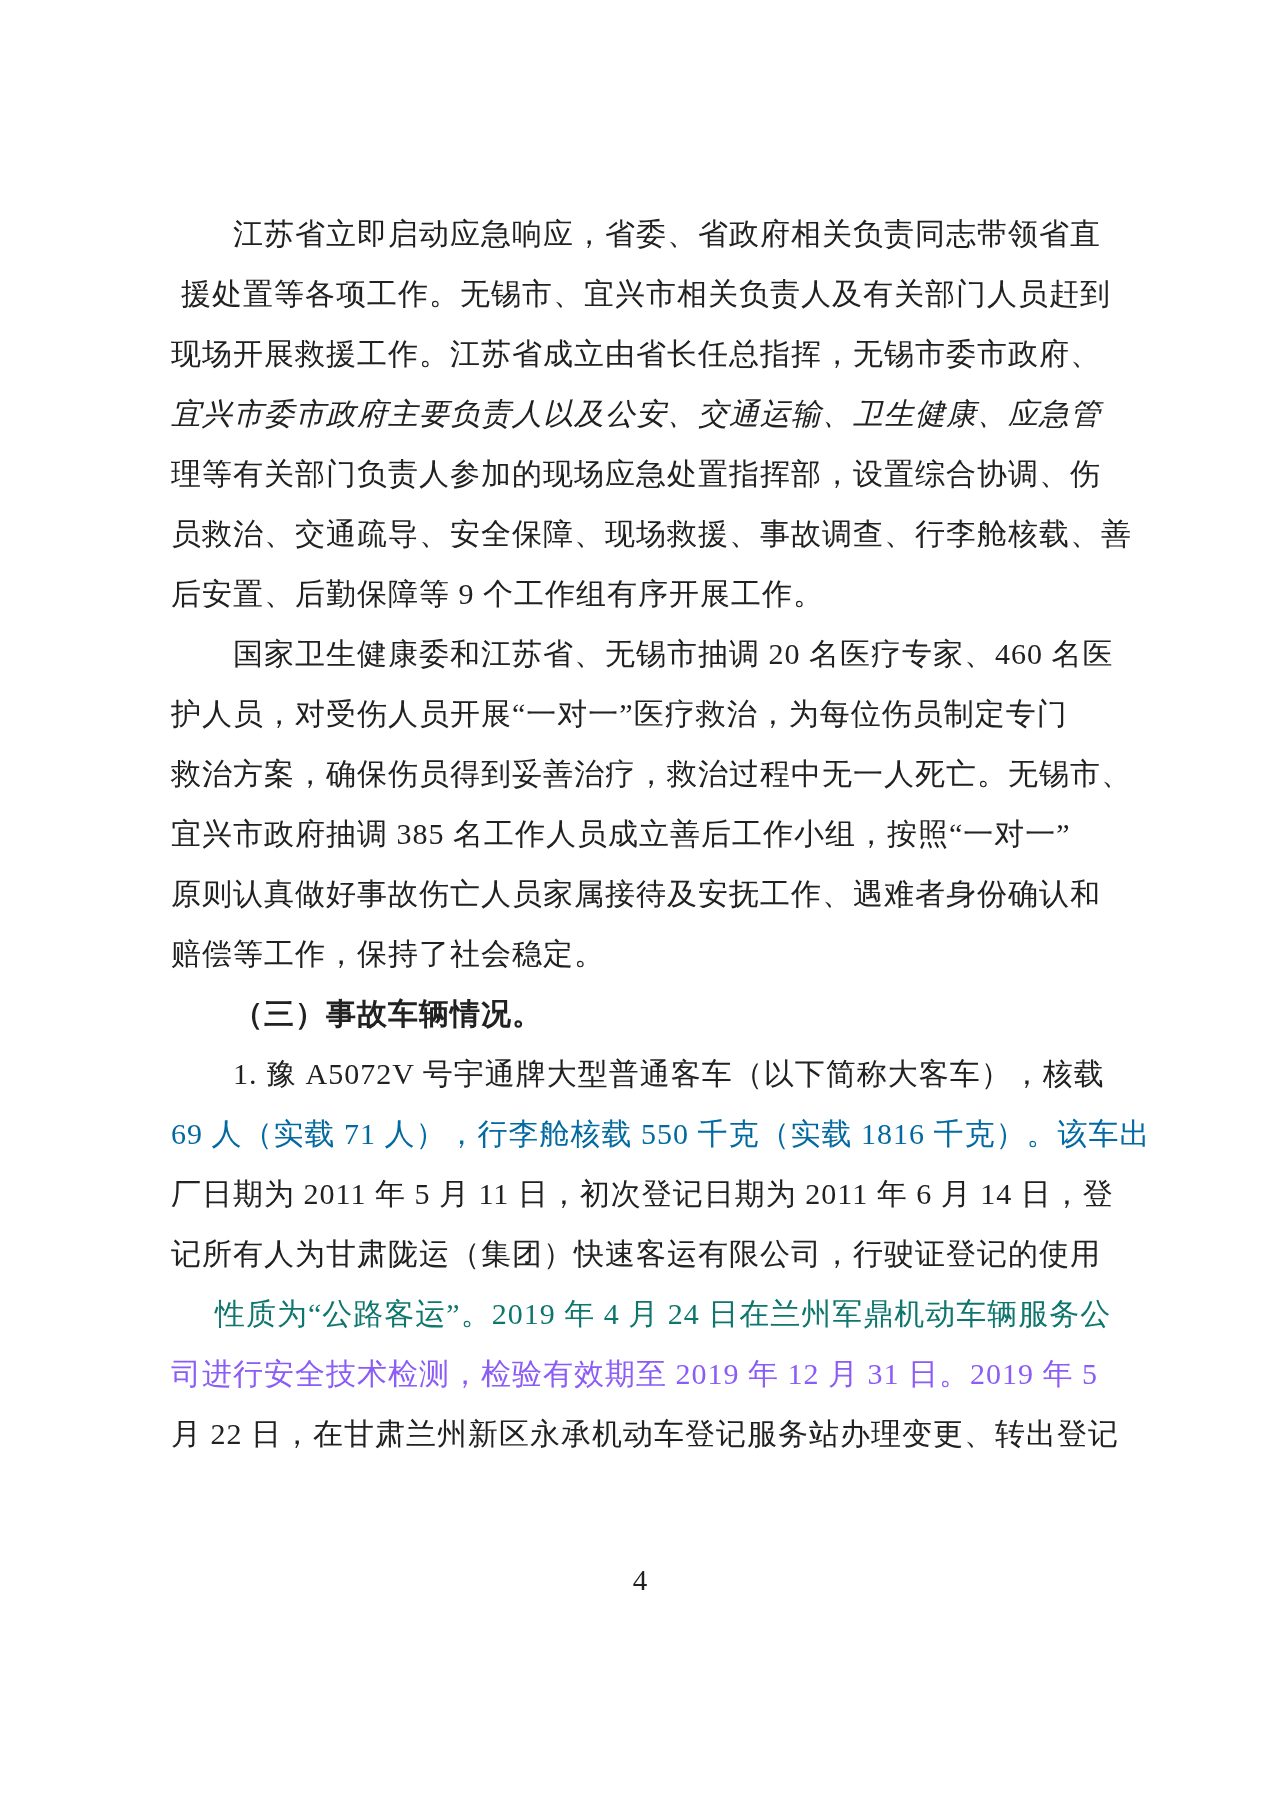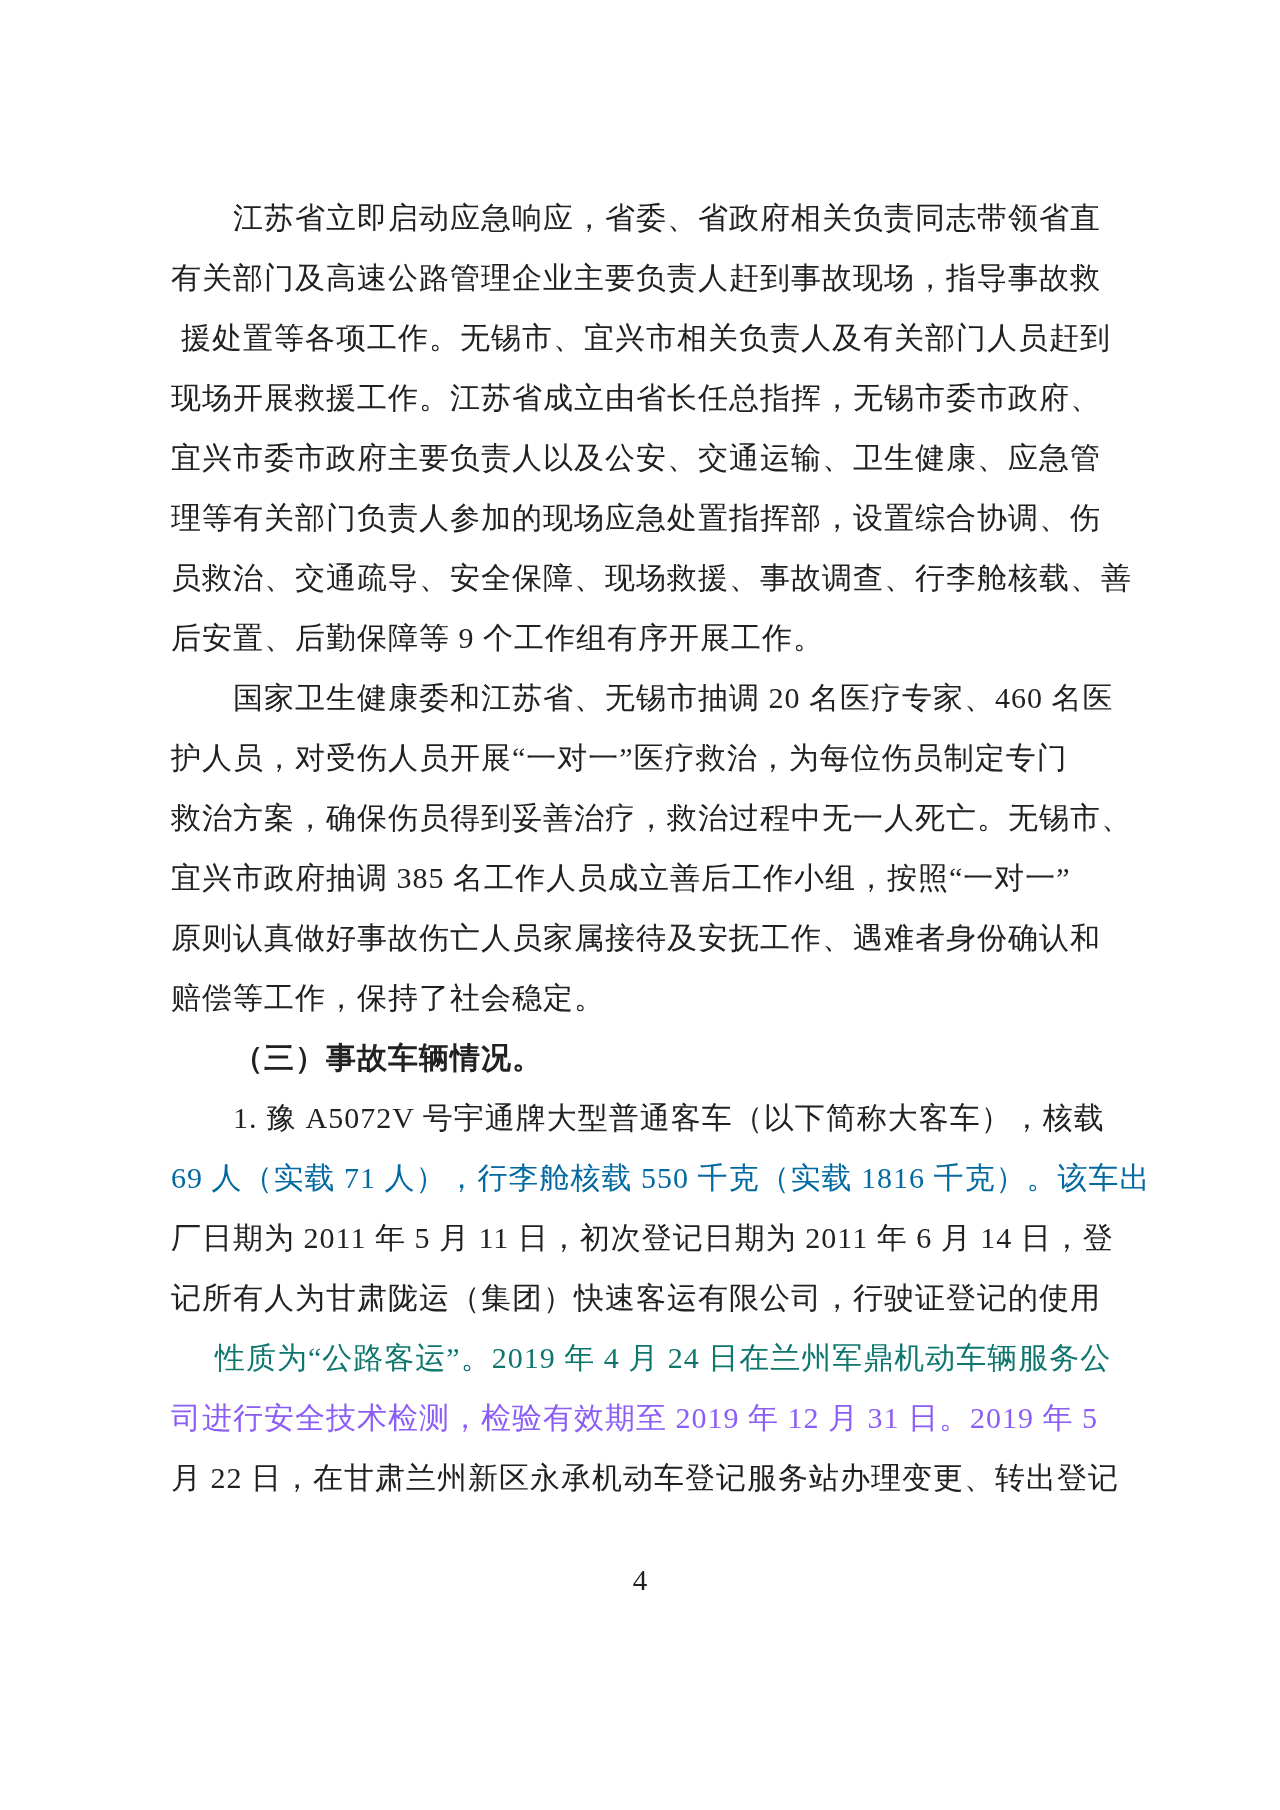--- a/index.html
+++ b/index.html
@@ -12,21 +12,21 @@
     width: 1280px;
     height: 1810px;
     margin: 0 auto;
     background: #ffffff;
     overflow: hidden;
     font-family: "Liberation Serif", "DejaVu Serif", serif;
   }
   .text-block {
     position: absolute;
     left: 171px;
-    top: 188px;
+    top: 204px;
     width: 950px;
   }
   .line {
     height: 60px;
     line-height: 60px;
     font-size: 30px;
     letter-spacing: 1px;
     white-space: nowrap;
     color: #212121;
     text-rendering: optimizeLegibility;
@@ -50,24 +50,23 @@
     line-height: 44px;
     color: #212121;
   }
 </style>
 </head>
 <body>
 
 <div class="page" style="background: rgb(255, 255, 255);">
   <main class="text-block" id="text-block">
       <div class="line indent" style="color: rgb(33, 33, 33);">江苏省立即启动应急响应，省委、省政府相关负责同志带领省直</div>
-      <div class="line" style="color: rgb(33, 33, 33);">有关部门及高速公路管理企业主要负责人赶到事故现场，指导事故救</div>
       <div class="line" style="color: rgb(33, 33, 33); text-align: center;">援处置等各项工作。无锡市、宜兴市相关负责人及有关部门人员赶到</div>
       <div class="line" style="color: rgb(33, 33, 33);">现场开展救援工作。江苏省成立由省长任总指挥，无锡市委市政府、</div>
-      <div class="line" style="color: rgb(33, 33, 33);">宜兴市委市政府主要负责人以及公安、交通运输、卫生健康、应急管</div>
+      <div class="line" style="color: rgb(33, 33, 33); font-style: italic;">宜兴市委市政府主要负责人以及公安、交通运输、卫生健康、应急管</div>
       <div class="line" style="color: rgb(33, 33, 33);">理等有关部门负责人参加的现场应急处置指挥部，设置综合协调、伤</div>
       <div class="line" style="color: rgb(33, 33, 33);">员救治、交通疏导、安全保障、现场救援、事故调查、行李舱核载、善</div>
       <div class="line" style="color: rgb(33, 33, 33);">后安置、后勤保障等 9 个工作组有序开展工作。</div>
       <div class="line indent" style="color: rgb(33, 33, 33);">国家卫生健康委和江苏省、无锡市抽调 20 名医疗专家、460 名医</div>
       <div class="line" style="color: rgb(33, 33, 33);">护人员，对受伤人员开展“一对一”医疗救治，为每位伤员制定专门</div>
       <div class="line" style="color: rgb(33, 33, 33);">救治方案，确保伤员得到妥善治疗，救治过程中无一人死亡。无锡市、</div>
       <div class="line" style="color: rgb(33, 33, 33);">宜兴市政府抽调 385 名工作人员成立善后工作小组，按照“一对一”</div>
       <div class="line" style="color: rgb(33, 33, 33);">原则认真做好事故伤亡人员家属接待及安抚工作、遇难者身份确认和</div>
       <div class="line" style="color: rgb(33, 33, 33);">赔偿等工作，保持了社会稳定。</div>
       <div class="line indent bold" style="color: rgb(33, 33, 33);">（三）事故车辆情况。</div>

